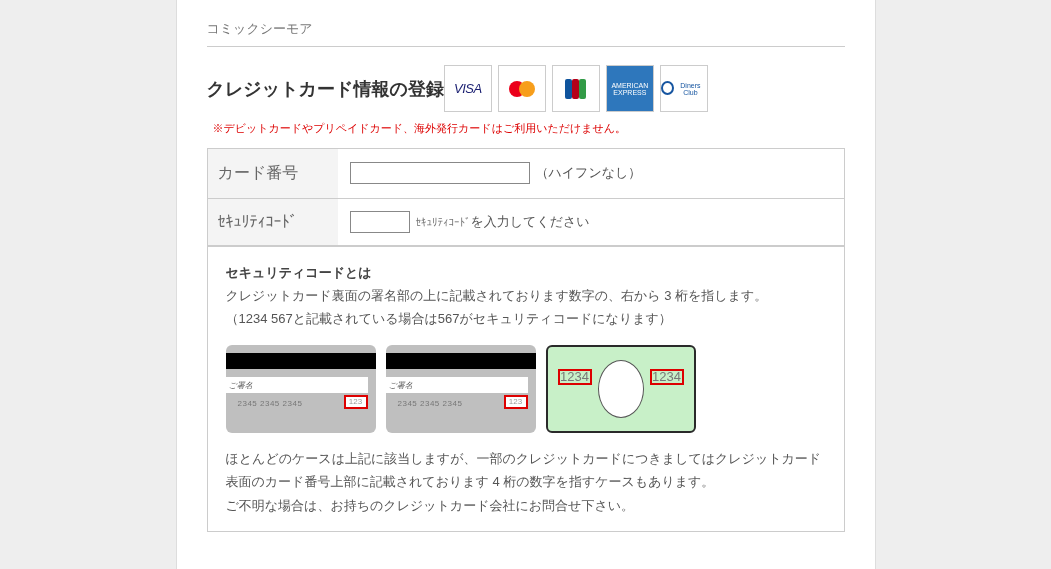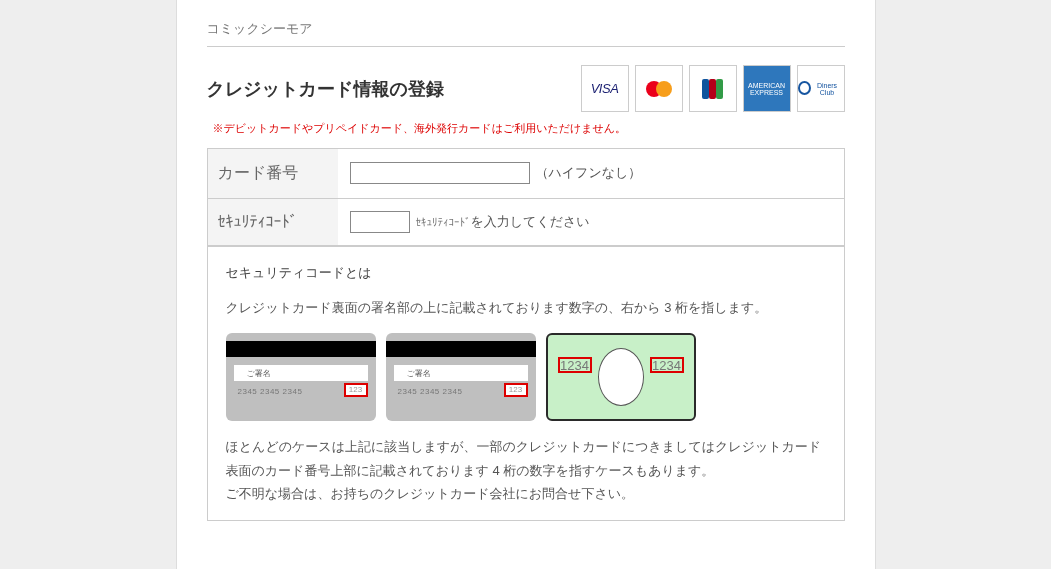--- a/index.html
+++ b/index.html
@@ -20,24 +20,23 @@
   }
   .site-title {
     color: #777;
     font-size: 13px;
     padding-bottom: 8px;
     border-bottom: 1px solid #ccc;
     margin-bottom: 18px;
   }
   .header-row {
     display: flex;
-    justify-content: space-between;
+    justify-content: flex-start;
     align-items: center;
     margin-bottom: 8px;
-    gap: 36px;
   }
   .page-heading {
     font-size: 18px;
     font-weight: bold;
     color: #333;
   }
   .card-logos { display: flex; gap: 6px; }
   .logo {
     width: 48px; height: 47px;
     border: 1px solid #ccc;
@@ -90,32 +89,32 @@
   .cardno { width: 180px; }
   .seccode { width: 60px; }
   .info-block {
     border: 1px solid #ccc;
     padding: 14px 18px;
     margin-top: 0;
     color:#555;
     line-height:1.8;
     font-size:13px;
   }
-  .info-title { font-weight: normal; margin-bottom: 12px; color:#444; }
+  .info-title { font-weight: bold; margin-bottom: 0; color:#444; }
   .card-diagrams {
     display: flex; gap: 10px; margin: 14px 0;
   }
   .diag {
     width: 150px; height: 88px; border-radius: 6px;
     position: relative; overflow:hidden;
   }
   .diag-grey { background: #bfbfbf; }
   .mag { position:absolute; top:8px; left:0; right:0; height:16px; background:#000; }
-  .sig { position:absolute; top:32px; left:8px; right:8px; height:16px; background:#fff;
-         font-size:8px; color:#555; padding:2px 13px; }
+  .sig { position:absolute; top:32px; left:0; right:8px; height:16px; background:#fff;
+         font-size:8px; color:#555; padding:2px 3px;font-style:italic; }
   .mark { position:absolute; top:50px; right:8px; width:24px; height:14px; border:2px solid #d00;
           font-size:8px; color:#999; display:flex; align-items:center; justify-content:center; background:#fff;}
   .digits { position:absolute; top:52px; left:12px; font-size:8px; color:#777; letter-spacing:0.5px;}
   .diag-green {
     background: #c8f0c8; border: 2px solid #2a2a2a;
     display:flex; align-items:center; justify-content:center; position:relative;
   }
   .circ { width:46px; height:58px; border:1px solid #555; border-radius:50%; background:#fff;}
   .mark-g { position:absolute; width:34px; height:16px; border:2px solid #d00;
             font-size:13px; color:#777; display:flex; align-items:center; justify-content:center; background:#c8f0c8;}
@@ -169,20 +168,21 @@
         <span>
           <span style="font-size:11px;color:#777;">ｾｷｭﾘﾃｨｺｰﾄﾞ</span><span>を入力してください</span>
         </span>
       </div>
     </div>
   </div>
 
   <div class="info-block">
     <div class="info-title">セキュリティコードとは</div>
     <div>クレジットカード裏面の署名部の上に記載されております数字の、右から 3 桁を指します。</div>
+    <div>（1234 567と記載されている場合は567がセキュリティコードになります）</div>
 
     <div class="card-diagrams">
       <div class="diag diag-grey">
         <div class="mag"></div>
         <div class="sig">ご署名</div>
         <div class="digits">2345 2345 2345</div>
         <div class="mark">123</div>
       </div>
       <div class="diag diag-grey">
         <div class="mag"></div>

